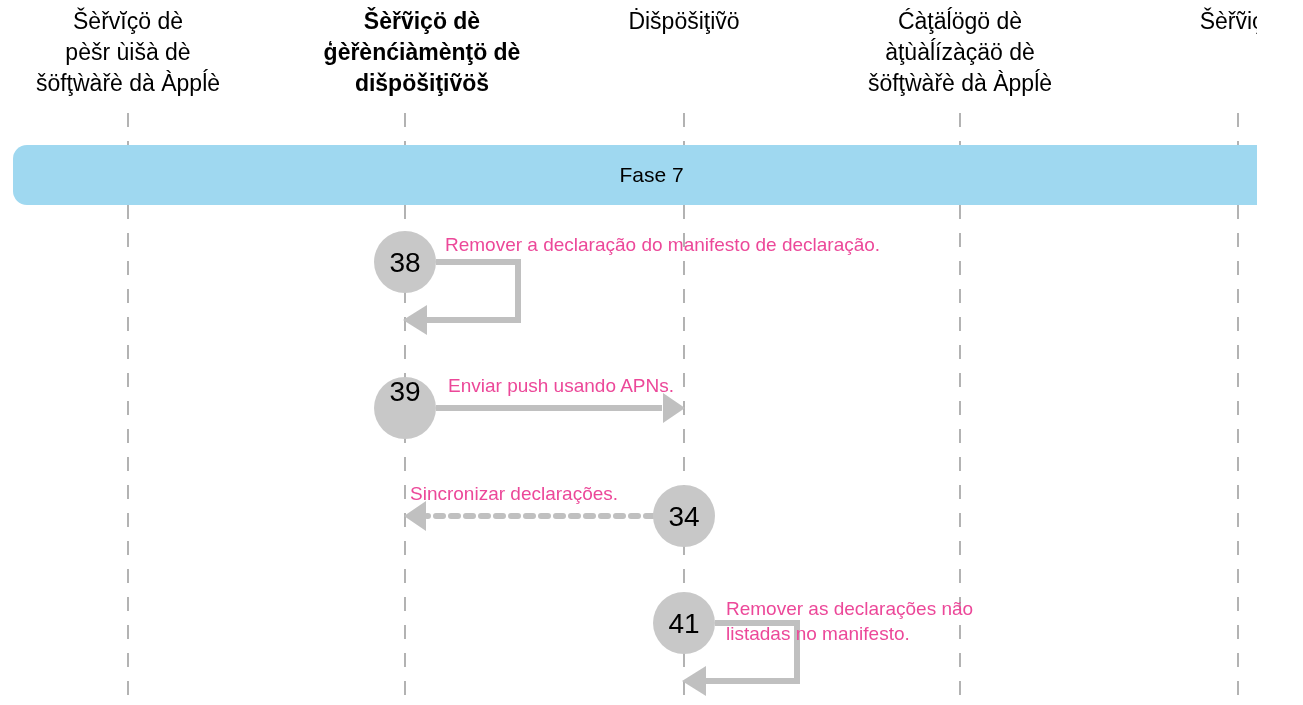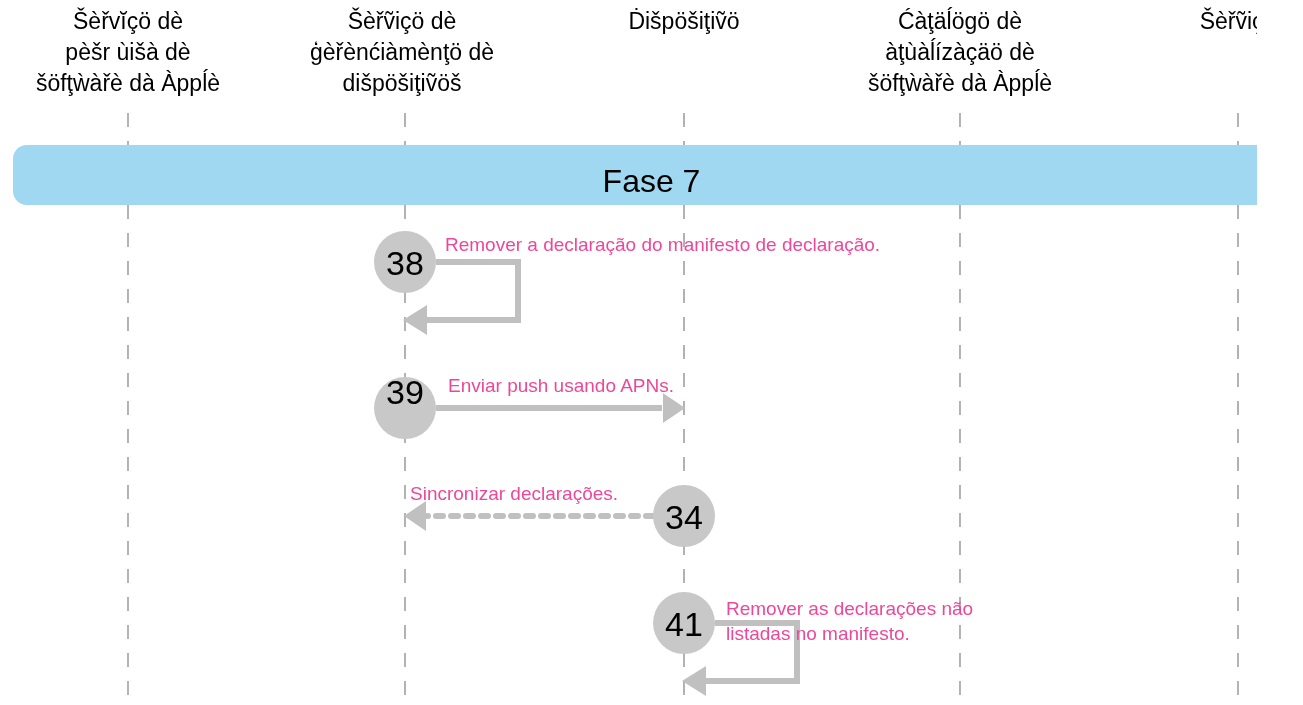--- a/index.html
+++ b/index.html
@@ -38,28 +38,28 @@
     top: 0;
     width: 1303px;
     height: 705px;
   }
   
   .phase-label {
     position: absolute;
     left: 0;
     width: 1303px;
     text-align: center;
-    font-size: 32px;
+    font-size: 21px;
     color: #000000;
   }
   
   .step-number {
     position: absolute;
     transform: translate(-50%, -50%);
-    font-size: 34px;
+    font-size: 28px;
     color: #000000;
     text-align: center;
   }
   
   .msg-label {
     position: absolute;
     font-size: 19px;
     line-height: 25px;
     color: #ec4899;
     white-space: pre-line;
@@ -109,21 +109,21 @@
         <circle cx="405" cy="408" r="31" fill="#c8c8c8"></circle>
         <circle cx="684" cy="516" r="31" fill="#c8c8c8"></circle>
         <circle cx="684" cy="623" r="31" fill="#c8c8c8"></circle>
       </g>
   </svg>
 
   <div id="headers-layer">
       <div class="lifeline-header" style="left: 128px;">Šèřvĭçö dè
 pèšr ùišà dè
 šöfţẁàřè dà Àppĺè</div>
-      <div class="lifeline-header" style="left: 402px;">Šèřṽiçö dè
+      <div class="lifeline-header" style="left: 422px; font-weight: bold;">Šèřṽiçö dè
 ģèřènćiàmènţö dè
 dišpöšiţiṽöš</div>
       <div class="lifeline-header" style="left: 684px;">Ḋišpöšiţiṽö</div>
       <div class="lifeline-header" style="left: 960px;">Ćàţäĺögö dè
 àţùàĺízàçäö dè
 šöfţẁàřè dà Àppĺè</div>
       <div class="lifeline-header" style="left: 1238px;">Šèřṽiçö</div>
     </div>
 
   <div class="phase-label" style="top: 163px;">Fase 7</div>

